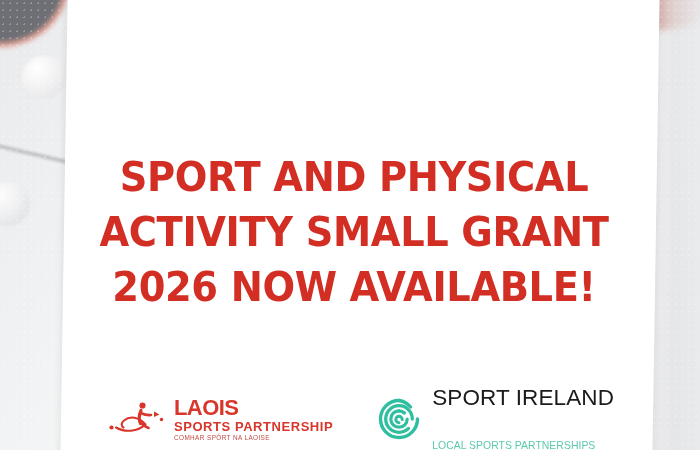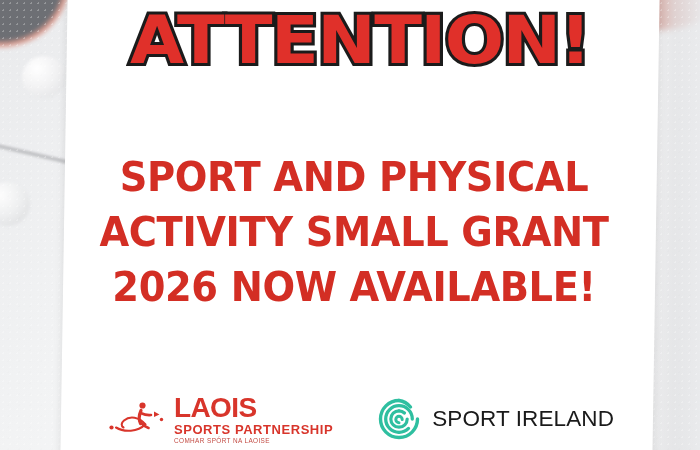--- a/index.html
+++ b/index.html
@@ -182,21 +182,21 @@
   }
   .laois-text {
     display: flex;
     flex-direction: column;
     align-items: flex-start;
     line-height: 1;
   }
   .laois-word {
     font-family: "Liberation Sans", sans-serif;
     font-weight: 700;
-    font-size: 28px;
+    font-size: 22px;
     letter-spacing: -0.6px;
     color: #D8352B;
   }
   .laois-sub1 {
     font-family: "Liberation Sans", sans-serif;
     font-weight: 700;
     font-size: 13px;
     letter-spacing: 0.55px;
     color: #D8352B;
     margin-top: 1px;
@@ -255,23 +255,20 @@
     <div class="bg-rod"></div>
     <div class="bg-sphere-b"></div>
     <div class="bg-pink-blob"></div>
     <div class="bg-right-band"></div>
     <div class="bg-grain"></div>
   </div>
 
   <div class="card">
     <div class="card-inner">
 
-      <div class="headline-wrap">
-        <span class="headline">ATTENTION!</span>
-      </div>
 
       <div class="body-block">
         <div class="body-line">SPORT AND PHYSICAL</div>
         <div class="body-line">ACTIVITY SMALL GRANT</div>
         <div class="body-line">2026 NOW AVAILABLE!</div>
       </div>
 
       <div class="logo-strip">
 
         <div class="laois-logo">
@@ -300,19 +297,20 @@
               <path d="M23 4.5 A18.5 18.5 0 0 1 34.5 11" stroke-width="3.4"></path>
               <path d="M36.3 23 A13.3 13.3 0 1 0 23 36.3" stroke-width="3.3"></path>
               <path d="M23 36.3 A13.3 13.3 0 0 0 32.5 32.4" stroke-width="3.3"></path>
               <path d="M31.2 23 A8.2 8.2 0 1 1 23 14.8" stroke-width="3.2"></path>
               <path d="M23 14.8 A8.2 8.2 0 0 1 28.5 17" stroke-width="3.2"></path>
               <path d="M26.2 23.5 A3.2 3.2 0 1 0 23 26.7" stroke-width="3"></path>
             </g>
           </svg>
           <div class="si-text">
             <span class="si-word">SPORT IRELAND</span>
+            <span class="si-sub">LOCAL SPORTS PARTNERSHIPS</span>
           </div>
         </div>
 
       </div>
     </div>
   </div>
 </div>
 
 </body></html>

